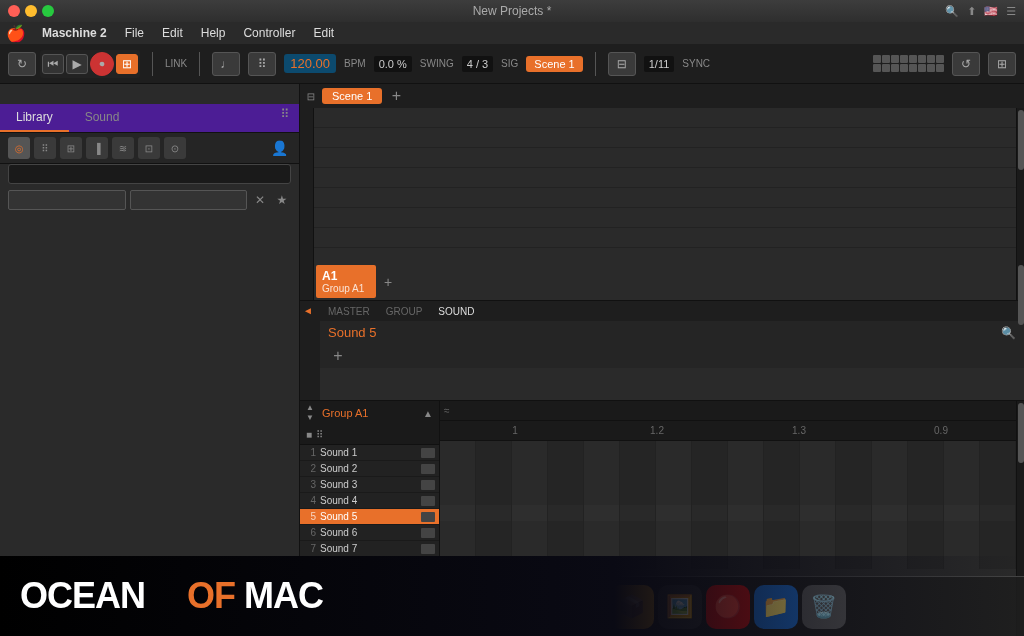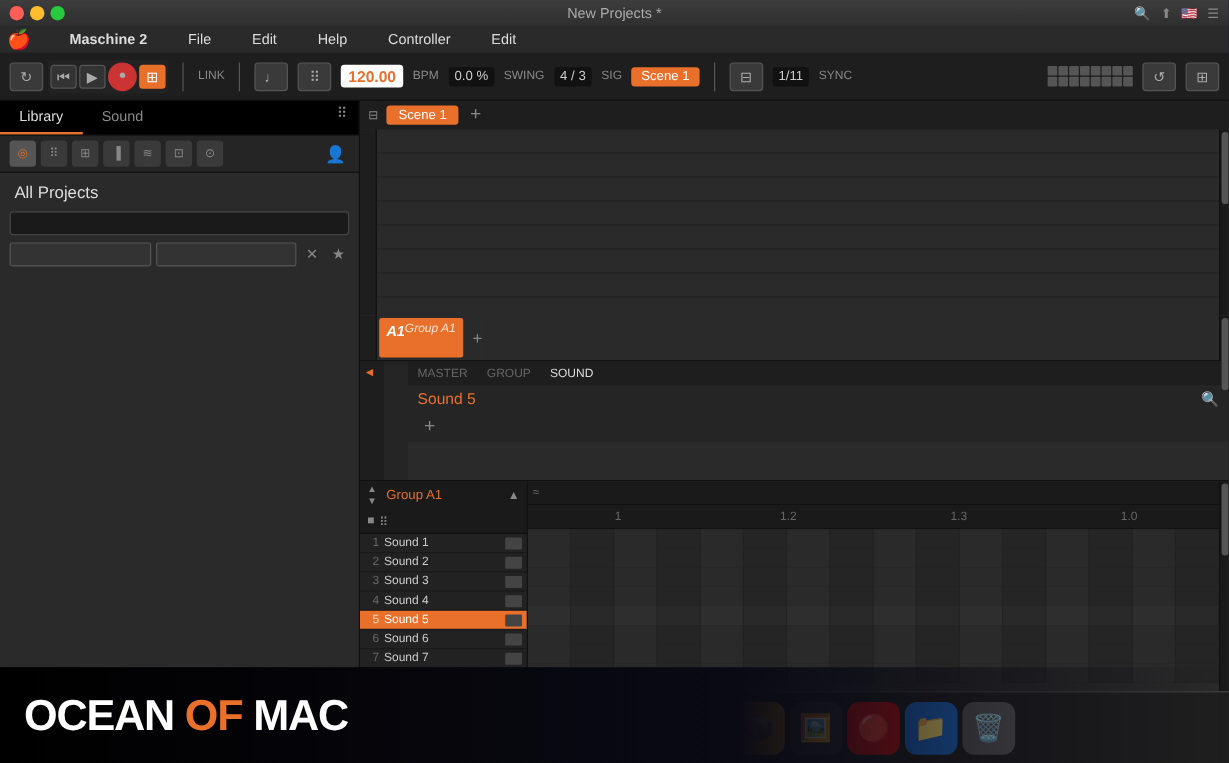--- a/index.html
+++ b/index.html
@@ -62,21 +62,20 @@
       display: flex;
       align-items: center;
       justify-content: center;
       margin-right: 8px;
     }
     .menu-item {
       color: #ddd;
       font-size: 12px;
       padding: 2px 8px;
       cursor: pointer;
-      margin-left: 16px;
     }
     .menu-app-name { font-weight: bold; }
 
     
     .app-container {
       display: flex;
       flex-direction: column;
       height: calc(636px - 44px);
       background: #2a2a2a;
     }
@@ -119,24 +118,24 @@
       color: #aaa;
       font-size: 10px;
       display: flex;
       align-items: center;
       justify-content: center;
       cursor: pointer;
     }
     .tb-btn-round.red { background: #cc3333; border-color: #cc3333; }
     .tb-divider { width: 1px; height: 24px; background: #555; margin: 0 4px; }
     .bpm-display {
-      background: #ffffff;
+      background: #0c4a6e;
       color: #e8702a;
       font-size: 13px;
-      font-weight: bold;
+      font-weight: normal;
       padding: 2px 6px;
       border-radius: 3px;
       min-width: 50px;
       text-align: left;
     }
     .tb-label {
       color: #888;
       font-size: 10px;
       text-transform: uppercase;
     }
@@ -180,22 +179,23 @@
       width: 300px;
       background: #2a2a2a;
       display: flex;
       flex-direction: column;
       border-right: 1px solid #111;
       flex-shrink: 0;
     }
 
     .library-tabs {
       display: flex;
-      background: #000000;
+      background: #4c1d95;
       border-bottom: 1px solid #111;
+      margin-top: 20px;
     }
     .lib-tab {
       padding: 6px 16px;
       color: #888;
       font-size: 12px;
       cursor: pointer;
       border-bottom: 2px solid transparent;
     }
     .lib-tab.active {
       color: #ddd;
@@ -352,26 +352,25 @@
       border-bottom: 1px solid #111;
       position: relative;
     }
     .arranger-group-block {
       background: #e8702a;
       color: white;
       font-size: 11px;
       padding: 4px 6px;
       min-width: 60px;
       display: flex;
-      flex-direction: row;
+      flex-direction: column;
       justify-content: center;
       margin: 2px;
       border-radius: 2px;
       cursor: pointer;
-      font-style: italic;
     }
     .arranger-group-block-name { font-weight: bold; font-size: 12px; }
     .arranger-group-block-sub { font-size: 10px; opacity: 0.8; }
     .arranger-add-btn {
       width: 16px;
       color: #888;
       font-size: 14px;
       display: flex; align-items: center; justify-content: center;
       cursor: pointer;
       margin-left: 2px;
@@ -400,21 +399,20 @@
     .plugin-sidebar-btn {
       width: 14px; height: 14px;
       color: #e8702a;
       font-size: 10px;
       cursor: pointer;
     }
     .plugin-content {
       flex: 1;
       display: flex;
       flex-direction: column;
-      margin-left: 20px;
     }
     .plugin-tabs {
       display: flex;
       background: #1e1e1e;
       height: 20px;
       align-items: center;
       padding: 0 4px;
       gap: 8px;
     }
     .plugin-tab {
@@ -590,21 +588,21 @@
       padding: 0 20px;
       pointer-events: none;
       z-index: 10;
     }
     .watermark {
       font-size: 36px;
       font-weight: 900;
       letter-spacing: -1px;
       color: white;
     }
-    .watermark span.highlight { color: #e8702a; }
+    .watermark span.highlight { color: #e8702a; margin-left: 33px; }
 
     
     .dock {
       position: absolute;
       bottom: 0;
       left: 0;
       right: 0;
       height: 60px;
       background: rgba(30,30,30,0.9);
       display: flex;
@@ -749,21 +747,20 @@
         <div class="lib-icon">⠿</div>
         <div class="lib-icon">⊞</div>
         <div class="lib-icon">▐</div>
         <div class="lib-icon">≋</div>
         <div class="lib-icon">⊡</div>
         <div class="lib-icon">⊙</div>
         <div class="lib-icon-spacer"></div>
         <div class="lib-icon-person">👤</div>
       </div>
 
-      <div class="library-title">All Projects</div>
 
       <div class="library-search-area">
         <div class="lib-search-bar"></div>
         <div class="lib-filter-row">
           <div class="lib-filter-btn"></div>
           <div class="lib-filter-btn"></div>
           <div class="lib-filter-x">✕</div>
           <div class="lib-filter-star">★</div>
         </div>
       </div>
@@ -897,21 +894,21 @@
         </div>
 
         <div class="pattern-grid-area">
           <div class="pattern-top-controls">
             <span style="color:#666; font-size:10px;">≈</span>
           </div>
           <div class="pattern-timeline">
             <span class="timeline-marker">1</span>
             <span class="timeline-marker">1.2</span>
             <span class="timeline-marker">1.3</span>
-            <span class="timeline-marker">1.0</span>
+            <span class="timeline-marker">0.9</span>
           </div>
 
           <div class="pattern-grid">
             <div class="pattern-row">
               <div class="pattern-cell"></div>
                 <div class="pattern-cell beat"></div>
                 <div class="pattern-cell"></div>
                 <div class="pattern-cell beat"></div>
               <div class="pattern-cell"></div>
                 <div class="pattern-cell beat"></div>

